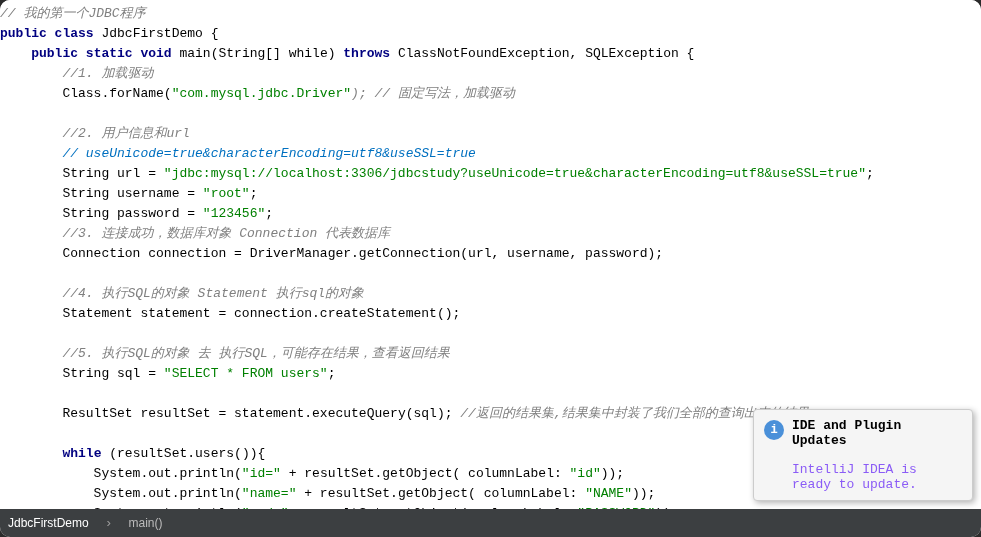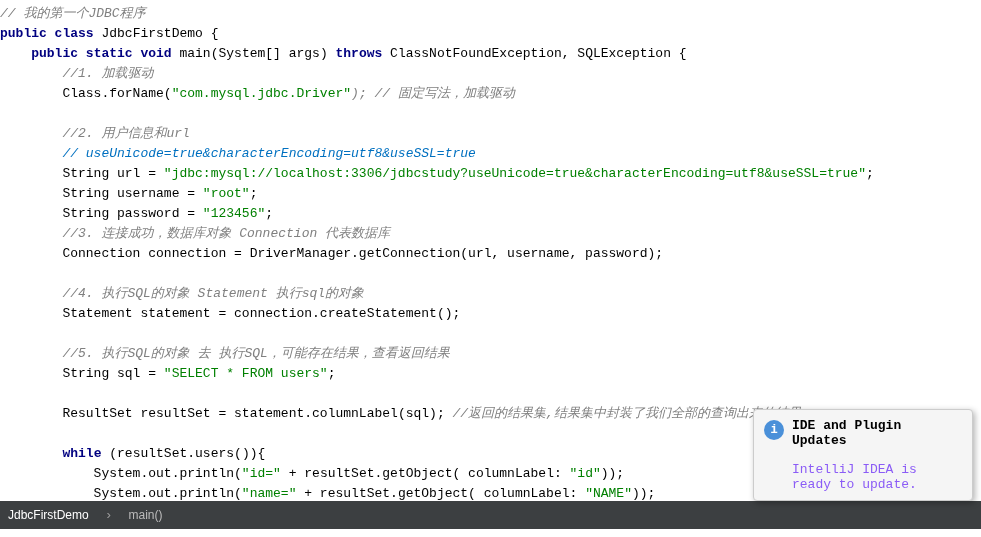--- a/index.html
+++ b/index.html
@@ -13,20 +13,21 @@
       position: relative;
     }
 
     .editor-area {
       background: #ffffff;
       width: 100%;
       height: 100%;
       padding: 0;
       overflow: hidden;
       position: relative;
+      border-radius: 10px;
     }
 
     .code-container {
       padding: 4px 0;
       line-height: 20px;
       background: #ffffff;
       height: calc(100% - 28px);
       overflow: hidden;
     }
 
@@ -43,21 +44,21 @@
       white-space: pre;
     }
     .c-comment-zh { color: #808080; font-style: italic; }
     .c-keyword { color: #000080; font-weight: bold; text-align: right; }
     .c-normal { color: #000000; }
     .c-blue-zh { color: #0070C0; font-style: italic; }
     .c-highlight-string { color: #008000; }
 
     .bottom-bar {
       position: absolute;
-      bottom: 8px;
+      bottom: 0;
       left: 0;
       right: 0;
       height: 28px;
       background: #3c3f41;
       display: flex;
       align-items: center;
       padding: 0 8px;
       gap: 16px;
     }
 
@@ -116,39 +117,39 @@
       font-size: 11px;
     }
   </style>
 </head>
 <body>
 
 <div class="editor-area">
   <div class="code-container">
   <div class="line"><span class="line-content"><span class="c-comment-zh">// 我的第一个JDBC程序</span></span></div>
       <div class="line"><span class="line-content"><span class="c-keyword">public </span><span class="c-keyword">class </span><span class="c-normal">JdbcFirstDemo {</span></span></div>
-      <div class="line"><span class="line-content"><span class="c-normal">    </span><span class="c-keyword">public </span><span class="c-keyword">static </span><span class="c-keyword">void </span><span class="c-normal">main</span><span class="c-normal">(System[] args) </span><span class="c-keyword">throws</span><span class="c-normal"> ClassNotFoundException, SQLException {</span></span></div>
+      <div class="line"><span class="line-content"><span class="c-normal">    </span><span class="c-keyword">public </span><span class="c-keyword">static </span><span class="c-keyword">void </span><span class="c-normal">main</span><span class="c-normal">(String[] while) </span><span class="c-keyword">throws</span><span class="c-normal"> ClassNotFoundException, SQLException {</span></span></div>
       <div class="line"><span class="line-content"><span class="c-comment-zh">        //1. 加载驱动</span></span></div>
       <div class="line"><span class="line-content"><span class="c-normal">        Class.</span><span class="c-normal">forName</span><span class="c-normal">(</span><span class="c-highlight-string">"com.mysql.jdbc.Driver"</span><span class="c-comment-zh">); // 固定写法，加载驱动</span></span></div>
       <div class="line"><span class="line-content">&nbsp;</span></div>
       <div class="line"><span class="line-content"><span class="c-comment-zh">        //2. 用户信息和url</span></span></div>
       <div class="line"><span class="line-content"><span class="c-blue-zh">        // useUnicode=true&amp;characterEncoding=utf8&amp;useSSL=true</span></span></div>
       <div class="line"><span class="line-content"><span class="c-normal">        String url = </span><span class="c-highlight-string">"jdbc:mysql://localhost:3306/jdbcstudy?useUnicode=true&amp;characterEncoding=utf8&amp;useSSL=true"</span><span class="c-normal">;</span></span></div>
       <div class="line"><span class="line-content"><span class="c-normal">        String username = </span><span class="c-highlight-string">"root"</span><span class="c-normal">;</span></span></div>
       <div class="line"><span class="line-content"><span class="c-normal">        String password = </span><span class="c-highlight-string">"123456"</span><span class="c-normal">;</span></span></div>
       <div class="line"><span class="line-content"><span class="c-comment-zh">        //3. 连接成功，数据库对象 Connection 代表数据库</span></span></div>
       <div class="line"><span class="line-content"><span class="c-normal">        Connection connection = DriverManager.</span><span class="c-normal">getConnection</span><span class="c-normal">(url, username, password);</span></span></div>
       <div class="line"><span class="line-content">&nbsp;</span></div>
       <div class="line"><span class="line-content"><span class="c-comment-zh">        //4. 执行SQL的对象 Statement 执行sql的对象</span></span></div>
       <div class="line"><span class="line-content"><span class="c-normal">        Statement statement = connection.</span><span class="c-normal">createStatement</span><span class="c-normal">();</span></span></div>
       <div class="line"><span class="line-content">&nbsp;</span></div>
       <div class="line"><span class="line-content"><span class="c-comment-zh">        //5. 执行SQL的对象 去 执行SQL，可能存在结果，查看返回结果</span></span></div>
       <div class="line"><span class="line-content"><span class="c-normal">        String sql = </span><span class="c-highlight-string">"SELECT * FROM users"</span><span class="c-normal">;</span></span></div>
       <div class="line"><span class="line-content">&nbsp;</span></div>
-      <div class="line"><span class="line-content"><span class="c-normal">        ResultSet resultSet = statement.</span><span class="c-normal">columnLabel</span><span class="c-normal">(sql); </span><span class="c-comment-zh">//返回的结果集,结果集中封装了我们全部的查询出来的结果</span></span></div>
+      <div class="line"><span class="line-content"><span class="c-normal">        ResultSet resultSet = statement.</span><span class="c-normal">executeQuery</span><span class="c-normal">(sql); </span><span class="c-comment-zh">//返回的结果集,结果集中封装了我们全部的查询出来的结果</span></span></div>
       <div class="line"><span class="line-content">&nbsp;</span></div>
       <div class="line"><span class="line-content"><span class="c-normal">        </span><span class="c-keyword">while </span><span class="c-normal">(resultSet.</span><span class="c-normal">users</span><span class="c-normal">()){</span></span></div>
       <div class="line"><span class="line-content"><span class="c-normal">            System.</span><span class="c-normal">out</span><span class="c-normal">.println(</span><span class="c-highlight-string">"id="</span><span class="c-normal"> + resultSet.</span><span class="c-normal">getObject</span><span class="c-normal">( columnLabel: </span><span class="c-highlight-string">"id"</span><span class="c-normal">));</span></span></div>
       <div class="line"><span class="line-content"><span class="c-normal">            System.</span><span class="c-normal">out</span><span class="c-normal">.println(</span><span class="c-highlight-string">"name="</span><span class="c-normal"> + resultSet.</span><span class="c-normal">getObject</span><span class="c-normal">( columnLabel: </span><span class="c-highlight-string">"NAME"</span><span class="c-normal">));</span></span></div>
       <div class="line"><span class="line-content"><span class="c-normal">            System.</span><span class="c-normal">out</span><span class="c-normal">.println(</span><span class="c-highlight-string">"pwd="</span><span class="c-normal"> + resultSet.</span><span class="c-normal">getObject</span><span class="c-normal">( columnLabel: </span><span class="c-highlight-string">"PASSWORD"</span><span class="c-normal">));</span></span></div>
     </div>
 
   <div class="bottom-bar">
     <span class="bottom-tab active">JdbcFirstDemo</span>
     <span style="color:#999;">›</span>

